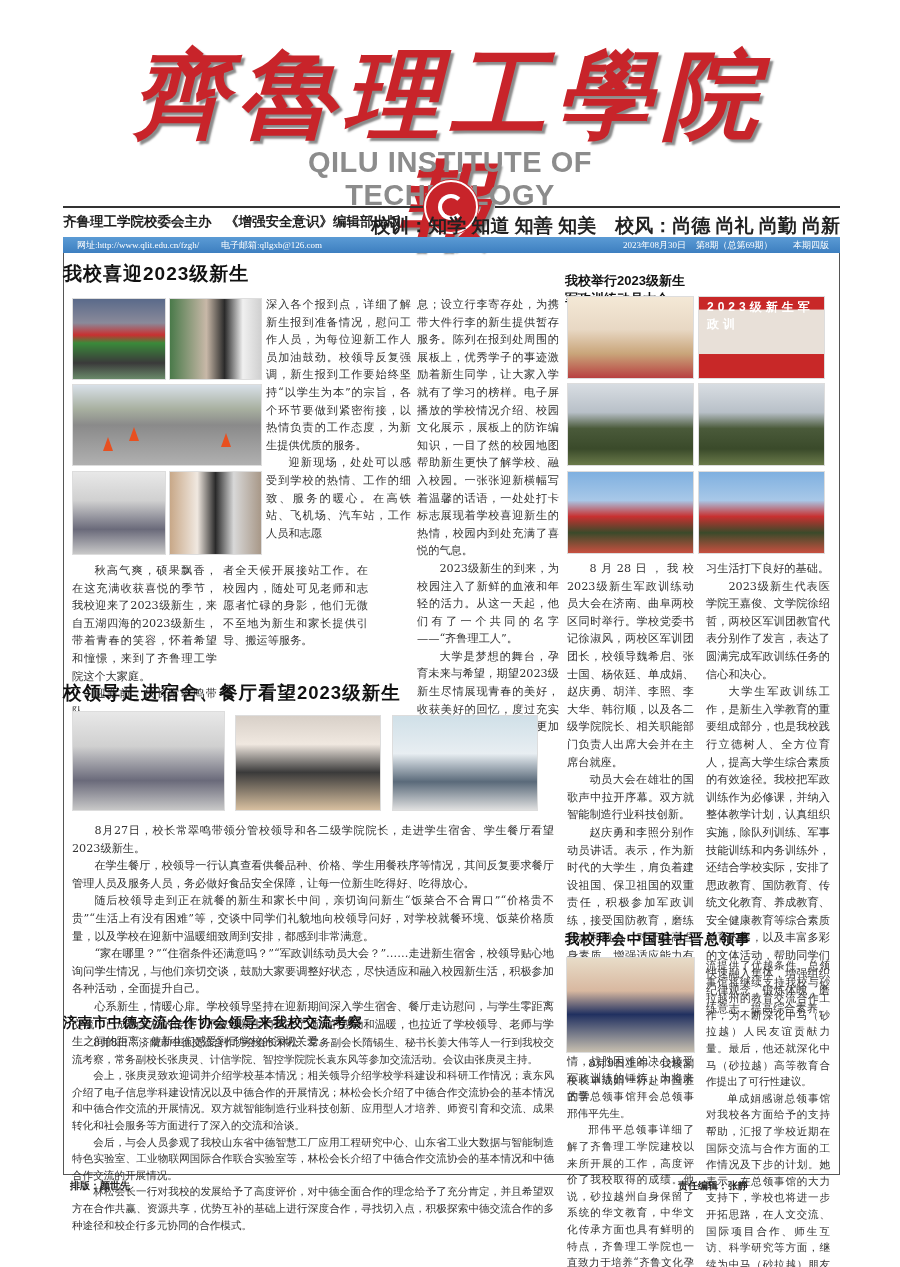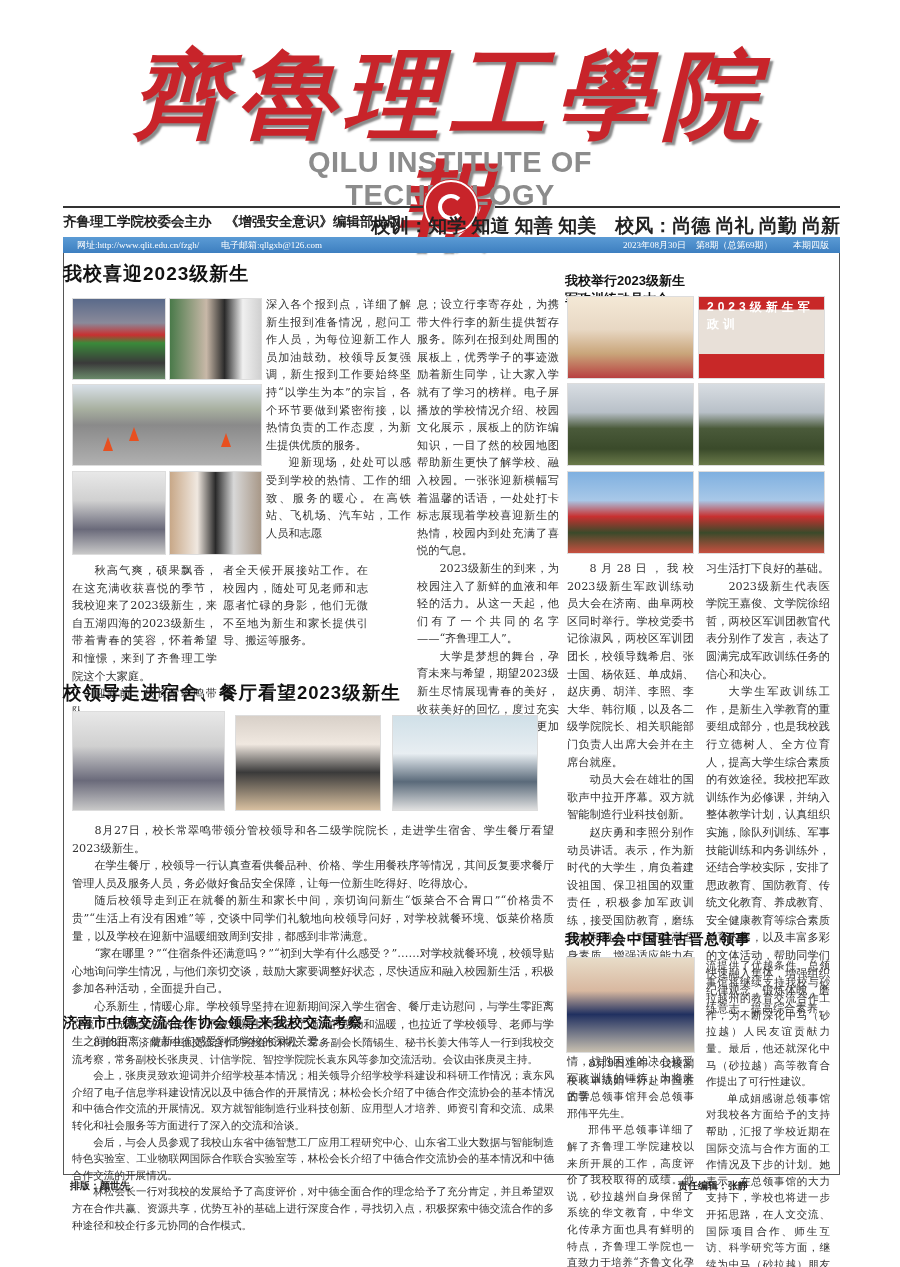--- a/index.html
+++ b/index.html
@@ -90,21 +90,21 @@
 </div>
 
 <h2 class="art-title" style="left:63px;top:680px;width:500px;font-size:18.5px">校领导走进宿舍、餐厅看望2023级新生</h2>
 <div class="photo ph-hall" style="left:72px;top:711px;width:153px;height:100px"></div>
 <div class="photo ph-dining" style="left:235px;top:715px;width:146px;height:96px"></div>
 <div class="photo ph-dorm" style="left:392px;top:715px;width:146px;height:96px"></div>
 <div class="txt" style="left:72px;top:822px;width:482px">
   <p>8月27日，校长常翠鸣带领分管校领导和各二级学院院长，走进学生宿舍、学生餐厅看望2023级新生。</p>
   <p>在学生餐厅，校领导一行认真查看供餐品种、价格、学生用餐秩序等情况，其间反复要求餐厅管理人员及服务人员，务必做好食品安全保障，让每一位新生吃得好、吃得放心。</p>
   <p>随后校领导走到正在就餐的新生和家长中间，亲切询问新生“饭菜合不合胃口”“价格贵不贵”“生活上有没有困难”等，交谈中同学们礼貌地向校领导问好，对学校就餐环境、饭菜价格质量，以及学校在迎新中温暖细致周到安排，都感到非常满意。</p>
-  <p>“家在哪里？”“住宿条件还满意吗？”“初到大学有什么感受？”……对学校就餐环境，校领导贴心地询问学生情况，与他们亲切交谈，鼓励大家要调整好状态，尽快适应和融入校园新生活，积极参加各种活动，全面提升自己。</p>
+  <p>“家在哪里？”“住宿条件还满意吗？”“军政训练动员大会？”……走进新生宿舍，校领导贴心地询问学生情况，与他们亲切交谈，鼓励大家要调整好状态，尽快适应和融入校园新生活，积极参加各种活动，全面提升自己。</p>
   <p>心系新生，情暖心扉。学校领导坚持在迎新期间深入学生宿舍、餐厅走访慰问，与学生零距离交流，已成为学校的传统，不仅给新生们送去了满满的感动和温暖，也拉近了学校领导、老师与学生之间的距离，使新生们感受到了学校的深切关爱。</p>
 </div>
 
 <h2 class="art-title" style="left:63px;top:1014px;width:500px;font-size:14px">济南市中德交流合作协会领导来我校交流考察</h2>
 <div class="txt" style="left:72px;top:1034px;width:482px;font-size:10.6px;line-height:16.6px">
   <p>8月8日，济南市中德交流合作协会会长林松、常务副会长隋锡生、秘书长姜大伟等人一行到我校交流考察，常务副校长张庚灵、计信学院、智控学院院长袁东风等参加交流活动。会议由张庚灵主持。</p>
   <p>会上，张庚灵致欢迎词并介绍学校基本情况；相关领导介绍学校学科建设和科研工作情况；袁东风介绍了电子信息学科建设情况以及中德合作的开展情况；林松会长介绍了中德合作交流协会的基本情况和中德合作交流的开展情况。双方就智能制造行业科技创新、应用型人才培养、师资引育和交流、成果转化和社会服务等方面进行了深入的交流和洽谈。</p>
   <p>会后，与会人员参观了我校山东省中德智慧工厂应用工程研究中心、山东省工业大数据与智能制造特色实验室、工业物联网国际合作联合实验室等，林松会长介绍了中德合作交流协会的基本情况和中德合作交流的开展情况。</p>
   <p>林松会长一行对我校的发展给予了高度评价，对中德全面合作的理念给予了充分肯定，并且希望双方在合作共赢、资源共享，优势互补的基础上进行深度合作，寻找切入点，积极探索中德交流合作的多种途径和校企行多元协同的合作模式。</p>
 </div>

